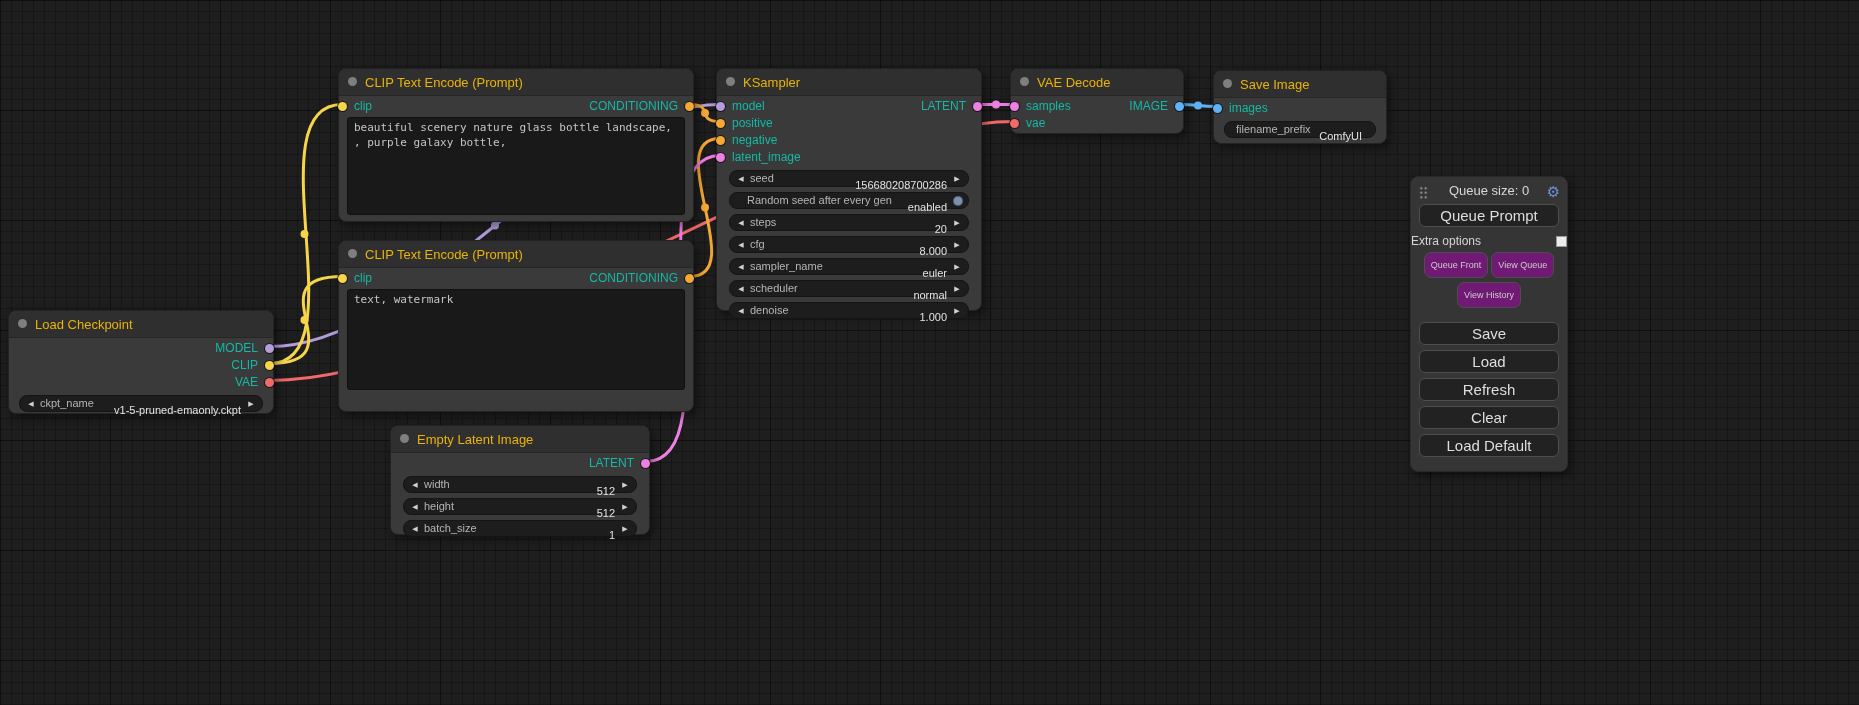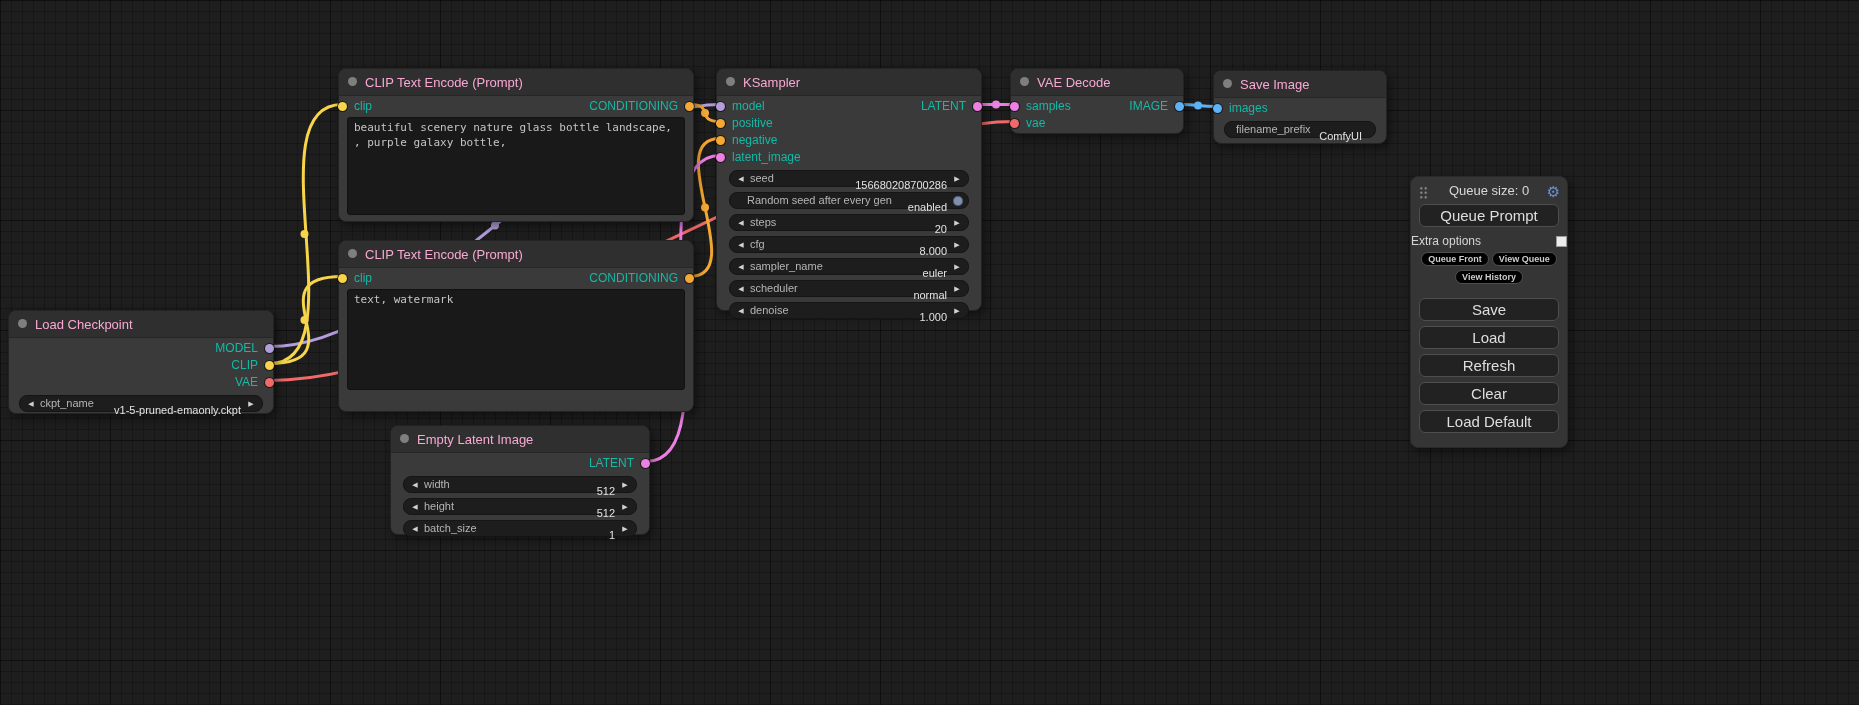--- a/index.html
+++ b/index.html
@@ -14,21 +14,21 @@
     background-size:11px 11px,11px 11px,110px 110px,110px 110px;}
   .wires{position:absolute;left:0;top:0;z-index:1;}
   .wires path{fill:none;stroke-width:3;stroke-linecap:round;}
   
   .node{position:absolute;z-index:2;background:#3a3a3a;border:1px solid #232323;
         border-radius:8px;box-shadow:3px 4px 10px rgba(0,0,0,.45);box-sizing:border-box;}
   .ntitle{position:relative;height:26px;line-height:26px;background:#2f2f2f;
           border-radius:7px 7px 0 0;border-bottom:1px solid #262626;}
   .ndot{position:absolute;left:9px;top:8px;width:9px;height:9px;border-radius:50%;
         background:#7f7f7f;}
-  .ntext{margin-left:26px;color:#f9a8d4;font-size:13px;}
+  .ntext{margin-left:26px;color:#eab308;font-size:13px;}
   .nbody{padding-top:2px;position:relative;}
   .prow{position:relative;height:17px;line-height:17px;font-size:12px;color:#14b8a6;}
   .pll{position:absolute;left:15px;}
   .plr{position:absolute;right:15px;}
   .pdot{position:absolute;top:4px;width:9px;height:9px;border-radius:50%;
         box-shadow:0 0 0 1px rgba(0,0,0,.55);}
   .pdl{left:-1px;}
   .pdr{right:-1px;}
   
   .widget{display:flex;align-items:center;height:15px;line-height:15px;
@@ -56,23 +56,23 @@
          background-size:4.5px 4.5px;}
   .qtitle{text-align:center;color:#d8d8d8;font-size:13px;line-height:22px;}
   .qgear{position:absolute;right:7px;top:2px;font-size:15px;line-height:20px;}
   .qbtn{display:block;width:140px;margin:0 auto 5px;background:#222;
         border:1px solid #4e4e4e;border-radius:6px;color:#dedede;font-size:15px;
         height:23px;text-align:center;font-family:inherit;padding:0;cursor:pointer;}
   .qextra{display:flex;justify-content:space-between;align-items:center;gap:6px;
           color:#d5d5d5;font-size:12px;margin:7px 0 4px;}
   .qcheck{width:9px;height:9px;background:#ececec;border:1px solid #9a9a9a;}
   .qsmallrow{display:flex;justify-content:center;gap:3px;margin-bottom:4px;}
-  .qsmall{background:#000000;border:1px solid #4e4e4e;border-radius:7px;color:#cccccc;
-          font-size:9px;height:14px;line-height:12px;padding:0 6px;font-family:inherit;
-          cursor:pointer;font-weight:bold;}
+  .qsmall{background:#701a75;border:1px solid #4e4e4e;border-radius:7px;color:#cccccc;
+          font-size:9px;height:26px;line-height:12px;padding:0 6px;font-family:inherit;
+          cursor:pointer;}
   .qgap{height:10px;}
 </style>
 </head>
 <body>
 
 <div class="canvas"></div>
 
 <svg class="wires" width="1859" height="705">
   <path d="M270,346.5 C420,346.5 570,104.5 720,104.5" stroke="#b39ddb"></path>
   <path d="M270,363.5 C360,363.5 252,104.5 342,104.5" stroke="#f7d54a"></path>

